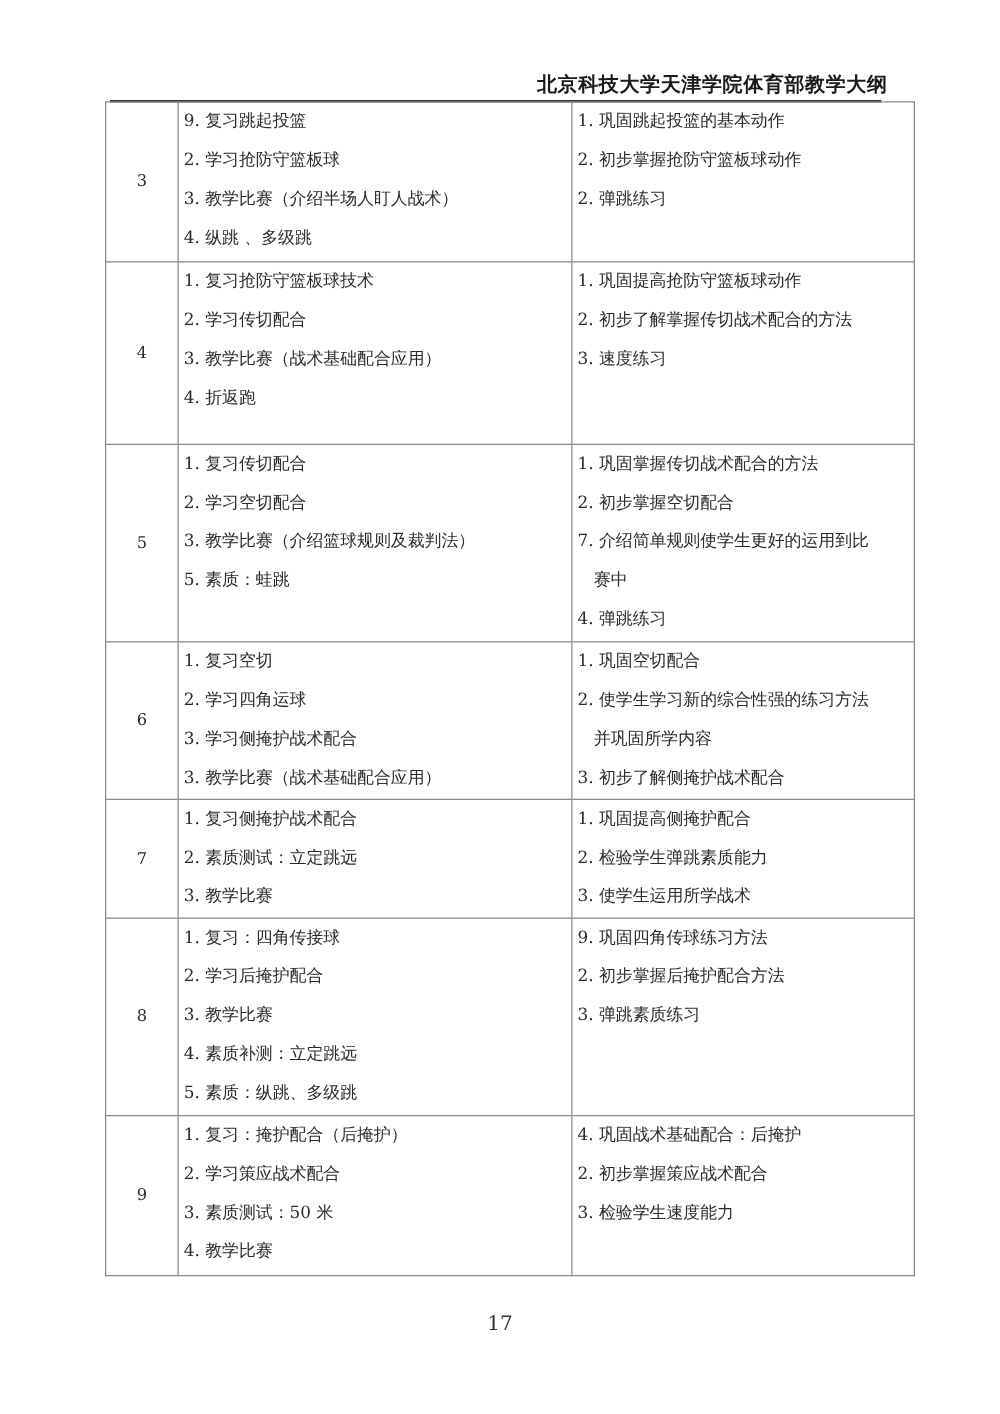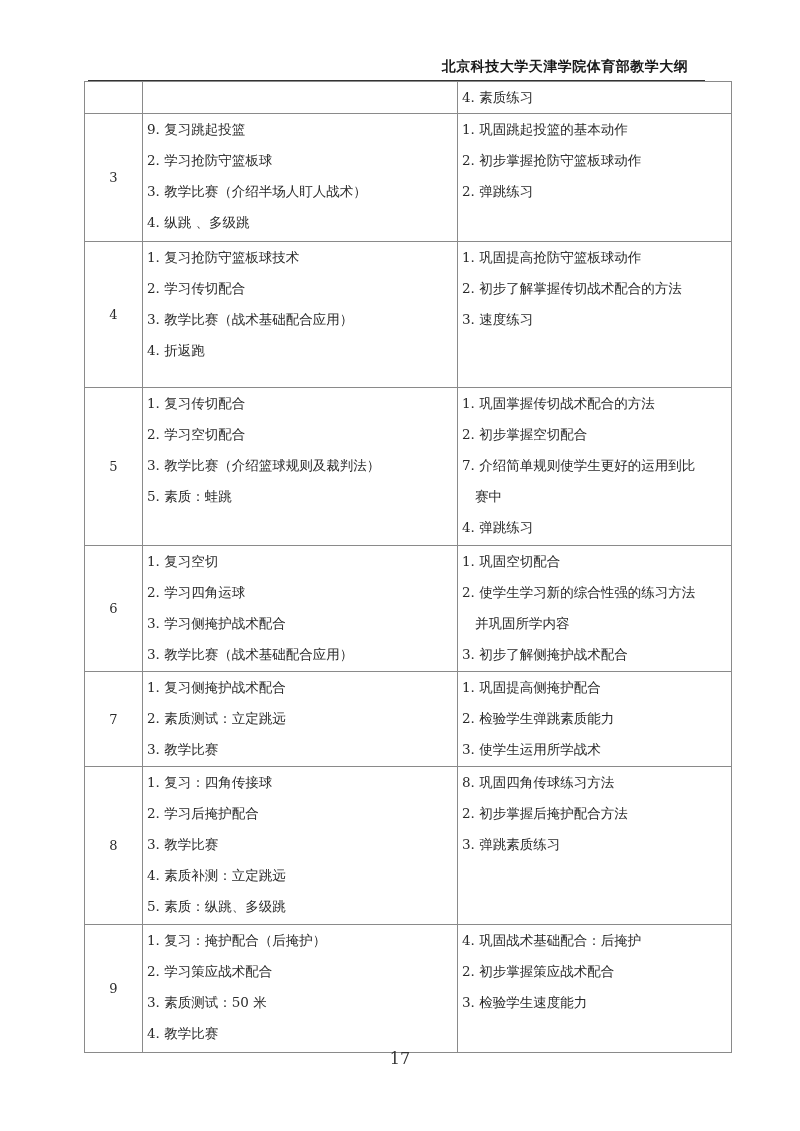--- a/index.html
+++ b/index.html
@@ -1,20 +1,20 @@
 <!DOCTYPE html>
 <html><head>
 <meta charset="utf-8">
 <style>
   html, body { margin: 0; padding: 0; background: #ffffff; }
   body { width: 800px; height: 1131px; position: relative; overflow: hidden;
          font-family: "DejaVu Serif", "Liberation Serif", serif; color: #2a2a2a; }
-  .header-title { position: absolute; left: 420px; top: 58px; width: 290px; text-align: center;
+  .header-title { position: absolute; left: 420px; top: 58px; width: 290px; text-align: right;
                   font-family: "DejaVu Sans", "Liberation Sans", sans-serif; font-weight: bold;
-                  font-size: 14px; color: #1a1a1a; letter-spacing: 0.5px; }
+                  font-size: 16px; color: #1a1a1a; letter-spacing: 0.5px; }
   .header-rule { position: absolute; left: 88px; top: 80px; width: 617px; height: 0;
                  border-top: 2px solid #333; }
   table.plan { position: absolute; left: 84px; top: 81px; width: 647px; border-collapse: collapse;
                table-layout: fixed; font-size: 13.5px; }
   table.plan td { border: 1.5px solid #8a8a8a; vertical-align: top; padding: 0 4px; }
   table.plan td.week { text-align: center; vertical-align: middle; font-size: 13px; }
   col.c1 { width: 58px; } col.c2 { width: 315px; } col.c3 { width: 274px; }
   .line { height: 31px; line-height: 31px; white-space: nowrap; }
   .line.cont { padding-left: 13px; }
   .page-number { position: absolute; left: 380px; top: 1049px; width: 40px; text-align: center;
@@ -26,27 +26,20 @@
 <div class="header-title">北京科技大学天津学院体育部教学大纲</div>
 <div class="header-rule"></div>
 
 <table class="plan">
   <colgroup>
       <col class="c1">
       <col class="c2">
       <col class="c3">
     </colgroup>
   <tbody id="plan-body">
-      <tr style="height: 30px;">
-        <td class="week"></td>
-        <td></td>
-        <td>
-          <div class="line">4. 素质练习</div>
-        </td>
-      </tr>
       <tr style="height: 128px;">
         <td class="week">3</td>
         <td>
           <div class="line">9. 复习跳起投篮</div>
           <div class="line">2. 学习抢防守篮板球</div>
           <div class="line">3. 教学比赛（介绍半场人盯人战术）</div>
           <div class="line">4. 纵跳 、多级跳</div>
         </td>
         <td>
           <div class="line">1. 巩固跳起投篮的基本动作</div>
@@ -115,21 +108,21 @@
       <tr style="height: 158px;">
         <td class="week">8</td>
         <td>
           <div class="line">1. 复习：四角传接球</div>
           <div class="line">2. 学习后掩护配合</div>
           <div class="line">3. 教学比赛</div>
           <div class="line">4. 素质补测：立定跳远</div>
           <div class="line">5. 素质：纵跳、多级跳</div>
         </td>
         <td>
-          <div class="line">8. 巩固四角传球练习方法</div>
+          <div class="line">9. 巩固四角传球练习方法</div>
           <div class="line">2. 初步掌握后掩护配合方法</div>
           <div class="line">3. 弹跳素质练习</div>
         </td>
       </tr>
       <tr style="height: 128px;">
         <td class="week">9</td>
         <td>
           <div class="line">1. 复习：掩护配合（后掩护）</div>
           <div class="line">2. 学习策应战术配合</div>
           <div class="line">3. 素质测试：50 米</div>

